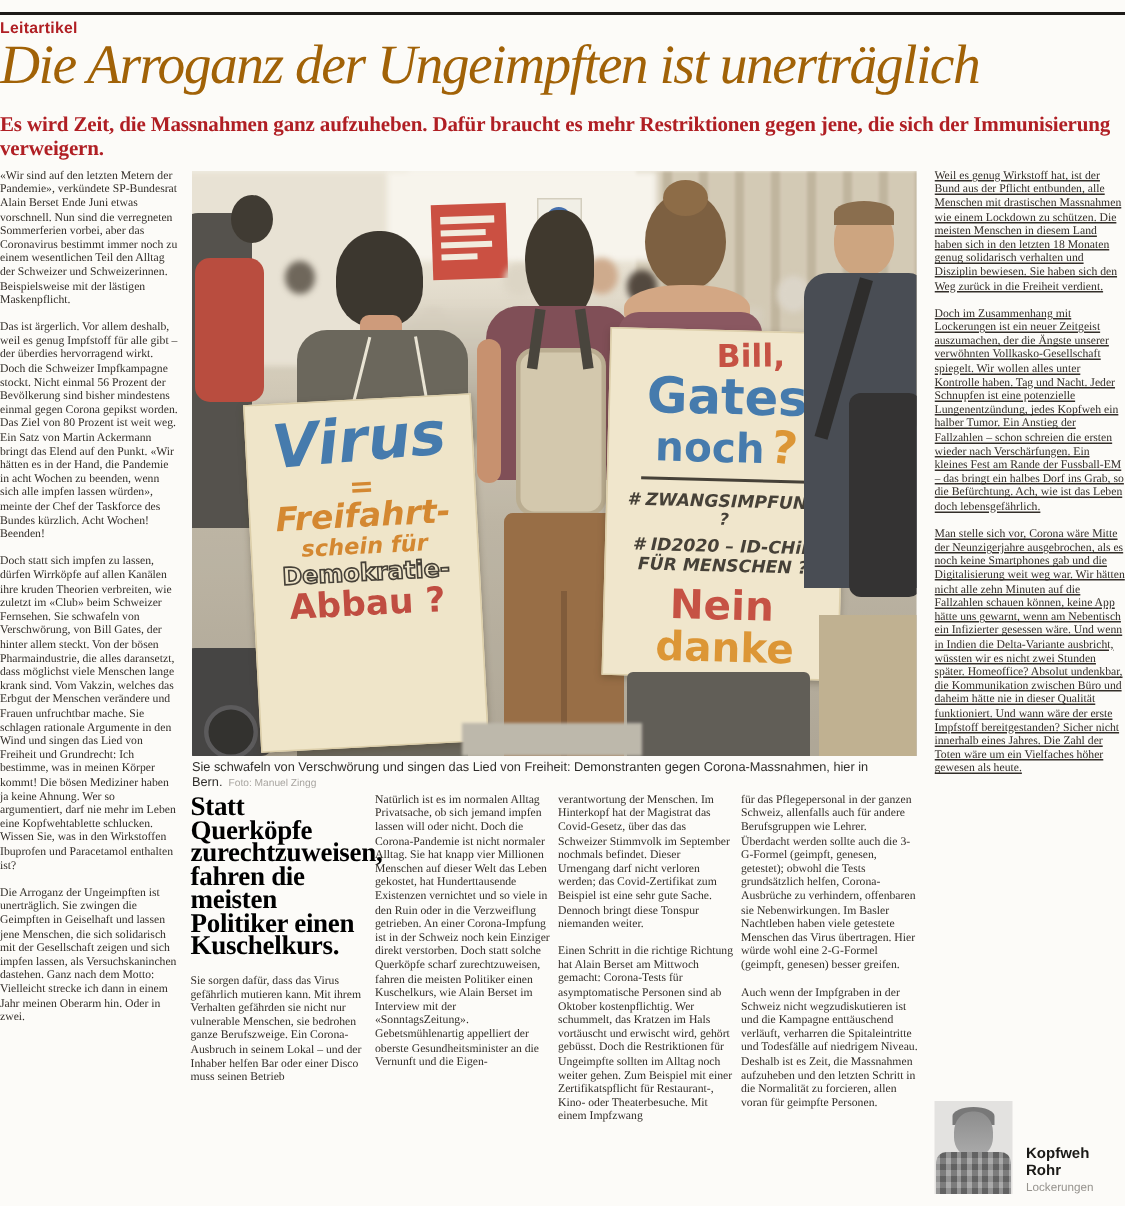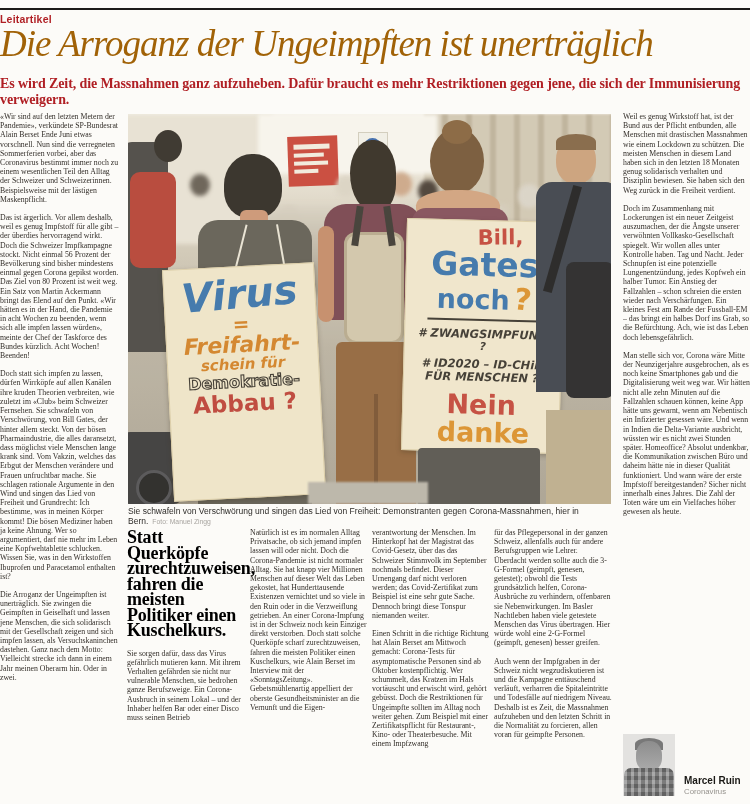--- a/index.html
+++ b/index.html
@@ -13,21 +13,21 @@
   .subhead{position:absolute;left:0;top:76px;width:750px;font-size:14px;font-weight:bold;
            color:#b01f24;letter-spacing:-.1px;}
   .col{position:absolute;font-size:7.8px;line-height:9.2px;text-align:left;
        -webkit-hyphens:auto;hyphens:auto;}
   .col p{margin:0 0 9px 0;}
   .c1{left:0;top:112px;width:119px;}
   .c2{left:127px;top:530px;width:117px;}
   .c3{left:250px;top:528px;width:117px;}
   .c4{left:372px;top:528px;width:117px;}
   .c5{left:494px;top:528px;width:118px;}
-  .c6{left:623px;top:112px;width:127px;height:620px;overflow:hidden;}
+  .c6{left:623px;top:112px;width:127px;height:620px;overflow:hidden;text-decoration:underline;}
   .quote{font-size:18px;line-height:15.5px;font-weight:bold;color:#000000;
          letter-spacing:-.2px;margin:0 0 10px 0;}
   .c2body{display:block;margin-top:57px;}
   
   .photo{position:absolute;left:128px;top:114px;width:483px;height:390px;overflow:hidden;
          background:linear-gradient(180deg,#f6f4ef 0%,#e9e3d7 14%,#cfc7b7 34%,#b5ad9e 60%,#a49c8e 100%);}
   .ph{position:absolute;}
   .wash{position:absolute;inset:0;background:rgba(243,231,206,.14);pointer-events:none;}
   .caption{position:absolute;left:128px;top:506px;width:483px;font-family:"Liberation Sans",sans-serif;
            font-size:8.5px;color:#2e2c29;}
@@ -199,18 +199,18 @@
     <p>Man stelle sich vor, Corona wäre Mitte der Neunzigerjahre ausgebrochen, als es noch keine Smartphones gab und die Digitalisierung weit weg war. Wir hätten nicht alle zehn Minuten auf die Fallzahlen schauen können, keine App hätte uns gewarnt, wenn am Nebentisch ein Infizierter gesessen wäre. Und wenn in Indien die Delta-Variante ausbricht, wüssten wir es nicht zwei Stunden später. Homeoffice? Absolut undenkbar, die Kommunikation zwischen Büro und daheim hätte nie in dieser Qualität funktioniert. Und wann wäre der erste Impfstoff bereitgestanden? Sicher nicht innerhalb eines Jahres. Die Zahl der Toten wäre um ein Vielfaches höher gewesen als heute.</p>
   </div>
 
   <div class="author">
     <div class="portrait">
       <div class="p-hair"></div>
       <div class="p-head"></div>
       <div class="p-shirt"></div>
     </div>
     <div>
-      <div class="a-name">Marcel Ruin</div>
-      <div class="a-role">Coronavirus</div>
+      <div class="a-name">Kopfweh Rohr</div>
+      <div class="a-role">Lockerungen</div>
     </div>
   </div>
 
 </div>
 
 </body></html>

